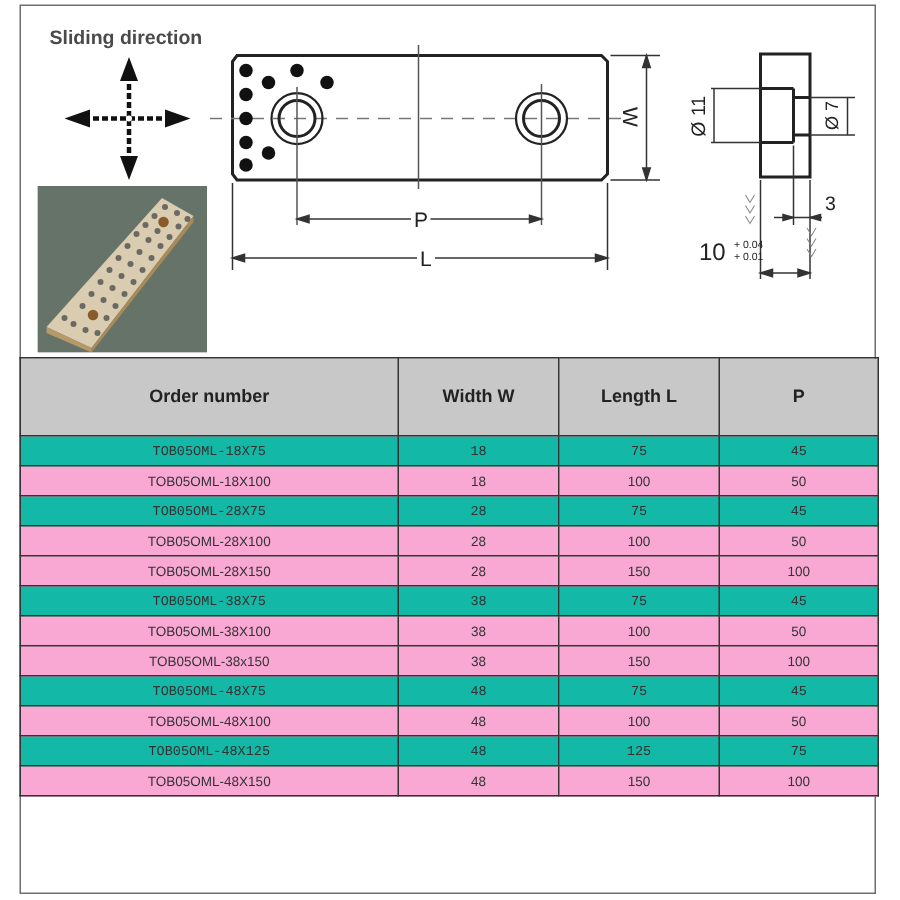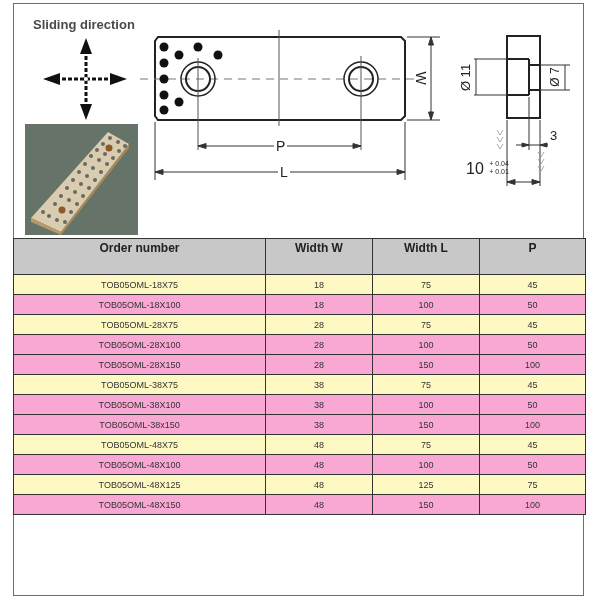--- a/index.html
+++ b/index.html
@@ -3,23 +3,23 @@
 <meta charset="utf-8">
 <style>
   html, body { margin:0; padding:0; background:#ffffff; }
   body { width:600px; height:600px; position:relative; overflow:hidden; font-family:"Liberation Sans", sans-serif; }
   .frame { position:absolute; left:13px; top:3px; width:571px; height:593px; border:1px solid #6e6e6e; box-sizing:border-box; background:#fff; }
   .drawing { position:absolute; left:0; top:0; width:600px; height:267px; }
   .title-label { position:absolute; left:33px; top:17px; font-size:13px; font-weight:bold; color:#4a4a4a; }
   .photo { position:absolute; left:25px; top:124px; width:113px; height:111px; }
   table.spec { position:absolute; left:13px; top:238px; width:572px; border-collapse:collapse; table-layout:fixed; }
   table.spec th, table.spec td { border:1px solid #333; text-align:center; padding:0; }
-  table.spec th { background:#c8c8c8; height:33px; vertical-align:top; font-size:12px; font-weight:bold; color:#222; padding-top:2px; border-left-color:#333; }
+  table.spec th { background:#c8c8c8; height:33px; vertical-align:top; font-size:12px; font-weight:bold; color:#222; padding-top:18px; border-left-color:#333; }
   table.spec td { height:19px; font-size:9px; color:#333; }
-  table.spec tr.odd td { background:#fef9c3; }
+  table.spec tr.odd td { background:#14b8a6;font-family:Liberation Mono, monospace; }
   table.spec tr.even td { background:#f9a8d4; }
   table.spec col.c1 { width:252px; } table.spec col.c2 { width:107px; } table.spec col.c3 { width:107px; } table.spec col.c4 { width:106px; }
 </style>
 </head>
 <body>
 
 <div class="frame"></div>
 
 <div class="drawing">
   <div class="title-label">Sliding direction</div>
@@ -175,21 +175,21 @@
   <colgroup>
       <col class="c1">
       <col class="c2">
       <col class="c3">
       <col class="c4">
     </colgroup>
   <thead>
     <tr>
       <th>Order number</th>
       <th>Width W</th>
-      <th>Width L</th>
+      <th>Length L</th>
       <th>P</th>
     </tr>
   </thead>
   <tbody id="tbody">
       <tr class="odd">
         <td>TOB05OML-18X75</td>
         <td>18</td>
         <td>75</td>
         <td>45</td>
       </tr>

